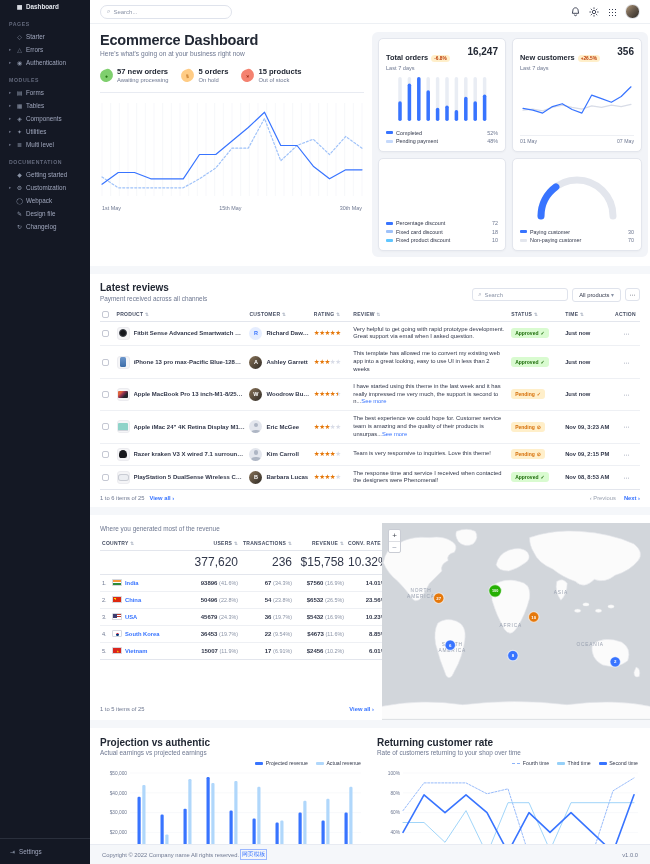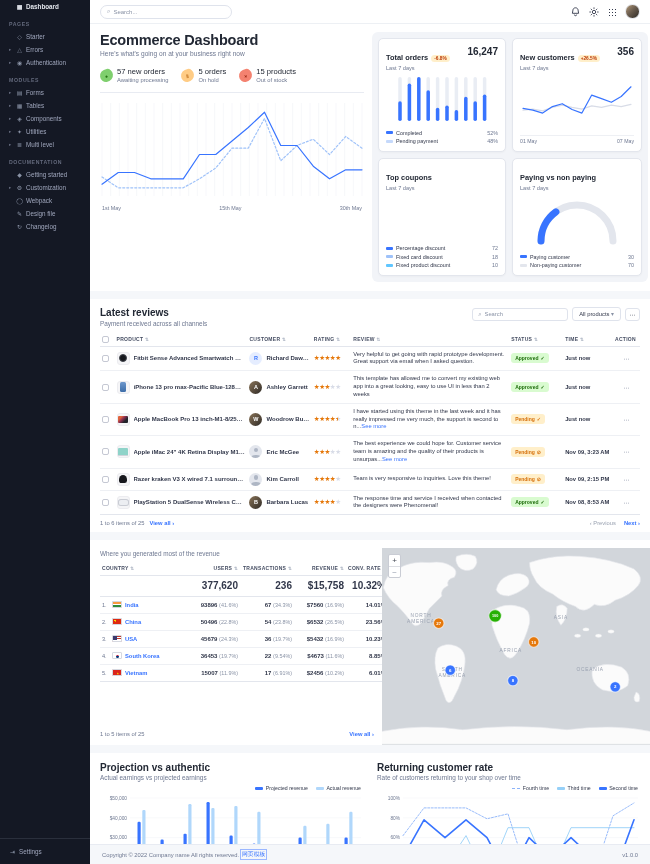--- a/index.html
+++ b/index.html
@@ -35,21 +35,21 @@
   .panel{background:#fff}
 
   
   .sec-top{display:flex;gap:8px;padding:8px 10px 9px}
   .left-col{width:264px;min-width:264px}
   .page-title{font-size:14.5px;font-weight:800;color:#222834;letter-spacing:-.2px}
   .page-sub{font-size:6.6px;color:#6e7891;margin-top:2px}
   .stats-row{display:flex;gap:13px;margin:10px 0 0;padding-bottom:9px;border-bottom:1px solid #e8ebf2}
   .stat{display:flex;align-items:center;gap:4px}
   .stat-icon{width:13px;height:13px;border-radius:58% 42% 55% 45%/52% 48% 52% 48%;transform:rotate(-8deg);display:flex;align-items:center;justify-content:center;font-size:5px;font-weight:bold}
-  .stat-title{font-size:7.6px;font-weight:400;color:#222834;white-space:nowrap}
+  .stat-title{font-size:7.6px;font-weight:700;color:#222834;white-space:nowrap}
   .stat-cap{font-size:5.8px;color:#6e7891;margin-top:1px;white-space:nowrap}
   .ts-head{display:flex;justify-content:space-between;align-items:flex-start;margin-top:8px}
   .sec-title{font-size:10px;font-weight:800;color:#222834}
   .sec-sub{font-size:6.4px;color:#6e7891;margin-top:1.5px}
   .date-select{border:1px solid #dfe3ec;border-radius:3px;background:#fff;font-size:5.8px;color:#31374a;padding:3px 6px;display:flex;align-items:center;gap:8px;cursor:pointer}
   .date-select .chev{color:#8a93a6;font-size:5px}
   .ts-chart{margin-top:6px}
   .ts-xlabels{display:flex;justify-content:space-between;font-size:5.4px;color:#6e7891;margin-top:2px;padding:0 2px}
 
   .right-col{flex:1;background:#f2f4f8;border-radius:6px;padding:6px;display:grid;grid-template-columns:1fr 1fr;grid-template-rows:auto auto;gap:6px}
@@ -62,21 +62,21 @@
   .card-body{flex:1;display:flex;align-items:center;justify-content:center;padding:4px 0}
   .lg{margin-top:auto;border-top:0}
   .lg-row{display:flex;align-items:center;gap:3px;font-size:5.4px;color:#31374a;margin-top:2.5px}
   .lg-swatch{width:7px;height:3px;border-radius:1px;flex:none}
   .lg-val{margin-left:auto;color:#6e7891}
   .mini-xlabels{display:flex;justify-content:space-between;font-size:5.2px;color:#6e7891;border-top:1px solid #eef0f4;padding-top:2px;margin-top:2px}
   .donut-wrap{position:relative;display:flex;align-items:center;justify-content:center}
 
   
   .sec-reviews{padding:8px 10px 6px}
-  .rev-head{display:flex;align-items:flex-start}
+  .rev-head{display:flex;align-items:flex-end}
   .rev-controls{margin-left:auto;display:flex;gap:4px;align-items:center}
   .rev-search{width:96px;height:13px;border:1px solid #dfe3ec;border-radius:3px;display:flex;align-items:center;gap:3px;padding:0 5px;background:#fff}
   .rev-search input{border:0;outline:0;width:100%;font-size:5.8px;color:#31374a;font-family:inherit}
   .rev-search input::placeholder{color:#8a93a6}
   .btn-outline{border:1px solid #dfe3ec;border-radius:3px;background:#fff;font-size:5.8px;color:#31374a;padding:3px 6px;cursor:pointer;white-space:nowrap}
   .btn-icon{border:1px solid #dfe3ec;border-radius:3px;background:#fff;font-size:6px;color:#31374a;width:15px;height:13px;display:flex;align-items:center;justify-content:center;cursor:pointer}
   table{width:100%;border-collapse:collapse;table-layout:fixed;margin-top:6px}
   th{font-size:5px;color:#464e63;text-align:left;letter-spacing:.3px;padding:3px 2px;border-bottom:1px solid #e3e6ed;font-weight:700;white-space:nowrap}
   th .sort{color:#b6bdca;font-size:4.5px}
   td{padding:4px 2px;border-bottom:1px solid #eef0f4;font-size:6px;color:#31374a;vertical-align:middle}
@@ -118,21 +118,21 @@
   .pag-prev{color:#9aa2b1;cursor:pointer}
 
   
   .sec-regions{display:flex;padding:8px 0 0 10px}
   .regions-left{width:282px;min-width:282px;padding:0 8px 8px 0;display:flex;flex-direction:column}
   .regions-left table{margin-top:4px}
   .regions-left th{padding:4px 2px}
   .regions-left td{padding:4.5px 2px}
   .num-strong{font-weight:600;color:#31374a}
   .pct{color:#8a93a6;font-size:5.4px}
-  .totals-cell{font-size:10px;font-weight:700;color:#31374a}
+  .totals-cell{font-size:12px;font-weight:400;color:#31374a}
   .country-cell{display:flex;align-items:center;gap:3px}
   .rank{color:#6e7891;font-size:5.6px;width:7px}
   .country-link{color:#3874ff;font-weight:600;font-size:5.8px;white-space:nowrap}
   .flag{width:10px;height:7px;border-radius:1px;border:.5px solid #d5d8e0;display:inline-block;flex:none;overflow:hidden}
   .flag-india{background:linear-gradient(180deg,#f8993d 0 33%,#fff 33% 66%,#2e8b3a 66%)}
   .flag-china{background:radial-gradient(circle at 28% 32%,#ffde00 0 .9px,transparent 1px),#de2910}
   .flag-usa{background:repeating-linear-gradient(180deg,#c0392b 0 .9px,#fff .9px 1.8px);position:relative}
   .flag-usa::before{content:"";position:absolute;top:0;left:0;width:4px;height:3.6px;background:#3c3b6e}
   .flag-south-korea{background:#fff;position:relative}
   .flag-south-korea::before{content:"";position:absolute;top:1.4px;left:2.9px;width:3.4px;height:3.4px;border-radius:50%;background:linear-gradient(180deg,#c60c30 50%,#003478 50%)}
@@ -412,52 +412,40 @@
                 <polyline points="3,29.4 12.818181818181818,31.200000000000003 22.636363636363637,34.08 32.45454545454545,27.6 42.27272727272727,24.72 52.09090909090909,30.48 61.90909090909091,34.08 71.72727272727273,16.080000000000002 81.54545454545455,19.68 91.36363636363636,23.28 101.18181818181819,17.52 111,7.800000000000004" fill="none" stroke="#3874ff" stroke-width="1.2" stroke-linejoin="round" stroke-linecap="round"></polyline>
               </svg>
             </div>
           <div class="mini-xlabels">
             <span>01 May</span>
             <span>07 May</span>
           </div>
         </div>
 
         <div class="card">
-          <div class="card-head">
-            <div>
-              <span class="card-title">Top coupons</span>
-              <div class="card-period">Last 7 days</div>
-            </div>
-          </div>
           <div class="lg" id="legend-coupons">
               <div class="lg-row">
                 <span class="lg-swatch" style="background: rgb(56, 116, 255);"></span>
                 <span>Percentage discount</span>
                 <span class="lg-val">72</span>
               </div>
               <div class="lg-row">
                 <span class="lg-swatch" style="background: rgb(159, 194, 249);"></span>
                 <span>Fixed card discount</span>
                 <span class="lg-val">18</span>
               </div>
               <div class="lg-row">
                 <span class="lg-swatch" style="background: rgb(96, 198, 255);"></span>
                 <span>Fixed product discount</span>
                 <span class="lg-val">10</span>
               </div>
             </div>
         </div>
 
         <div class="card">
-          <div class="card-head">
-            <div>
-              <span class="card-title">Paying vs non paying</span>
-              <div class="card-period">Last 7 days</div>
-            </div>
-          </div>
           <div class="card-body">
               <svg id="c-gauge" width="96" height="52" viewBox="0 0 96 52">
                 <path d="M12,46 A36,36 0 0 1 84,46" fill="none" stroke="#e3e6ed" stroke-width="7" stroke-linecap="round"></path>
                 <path d="M12,46 A36,36 0 0 1 84,46" fill="none" stroke="#3874ff" stroke-width="7" stroke-linecap="round" stroke-dasharray="33.929200658769766 400"></path>
               </svg>
             </div>
           <div class="lg" id="legend-paying">
               <div class="lg-row">
                 <span class="lg-swatch" style="background: rgb(56, 116, 255);"></span>
                 <span>Paying customer</span>

